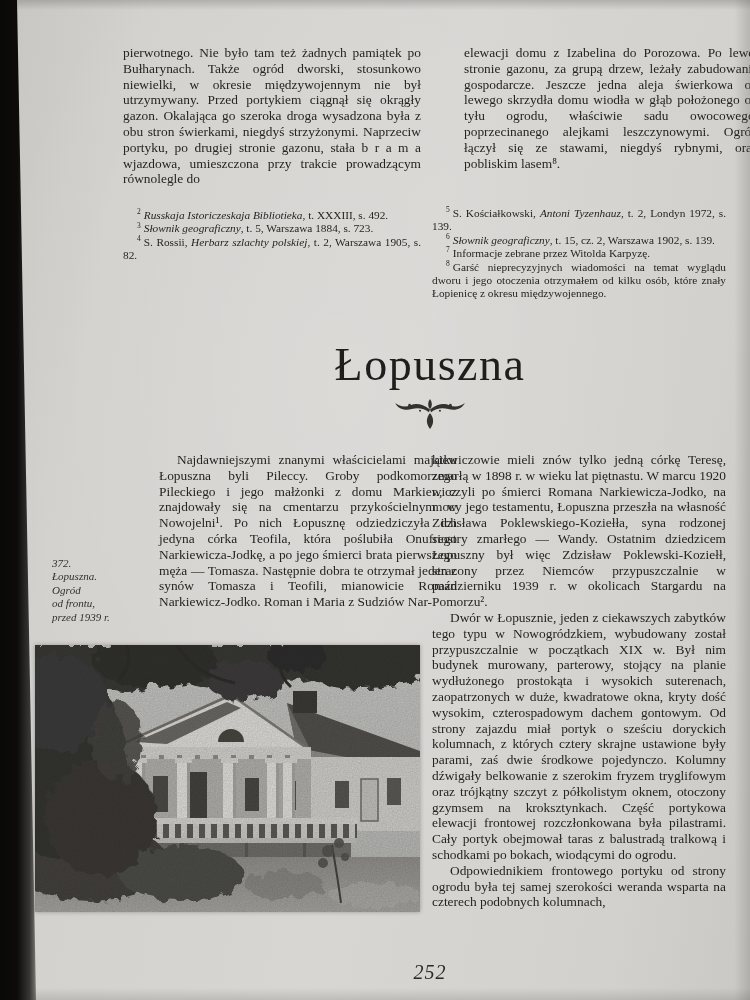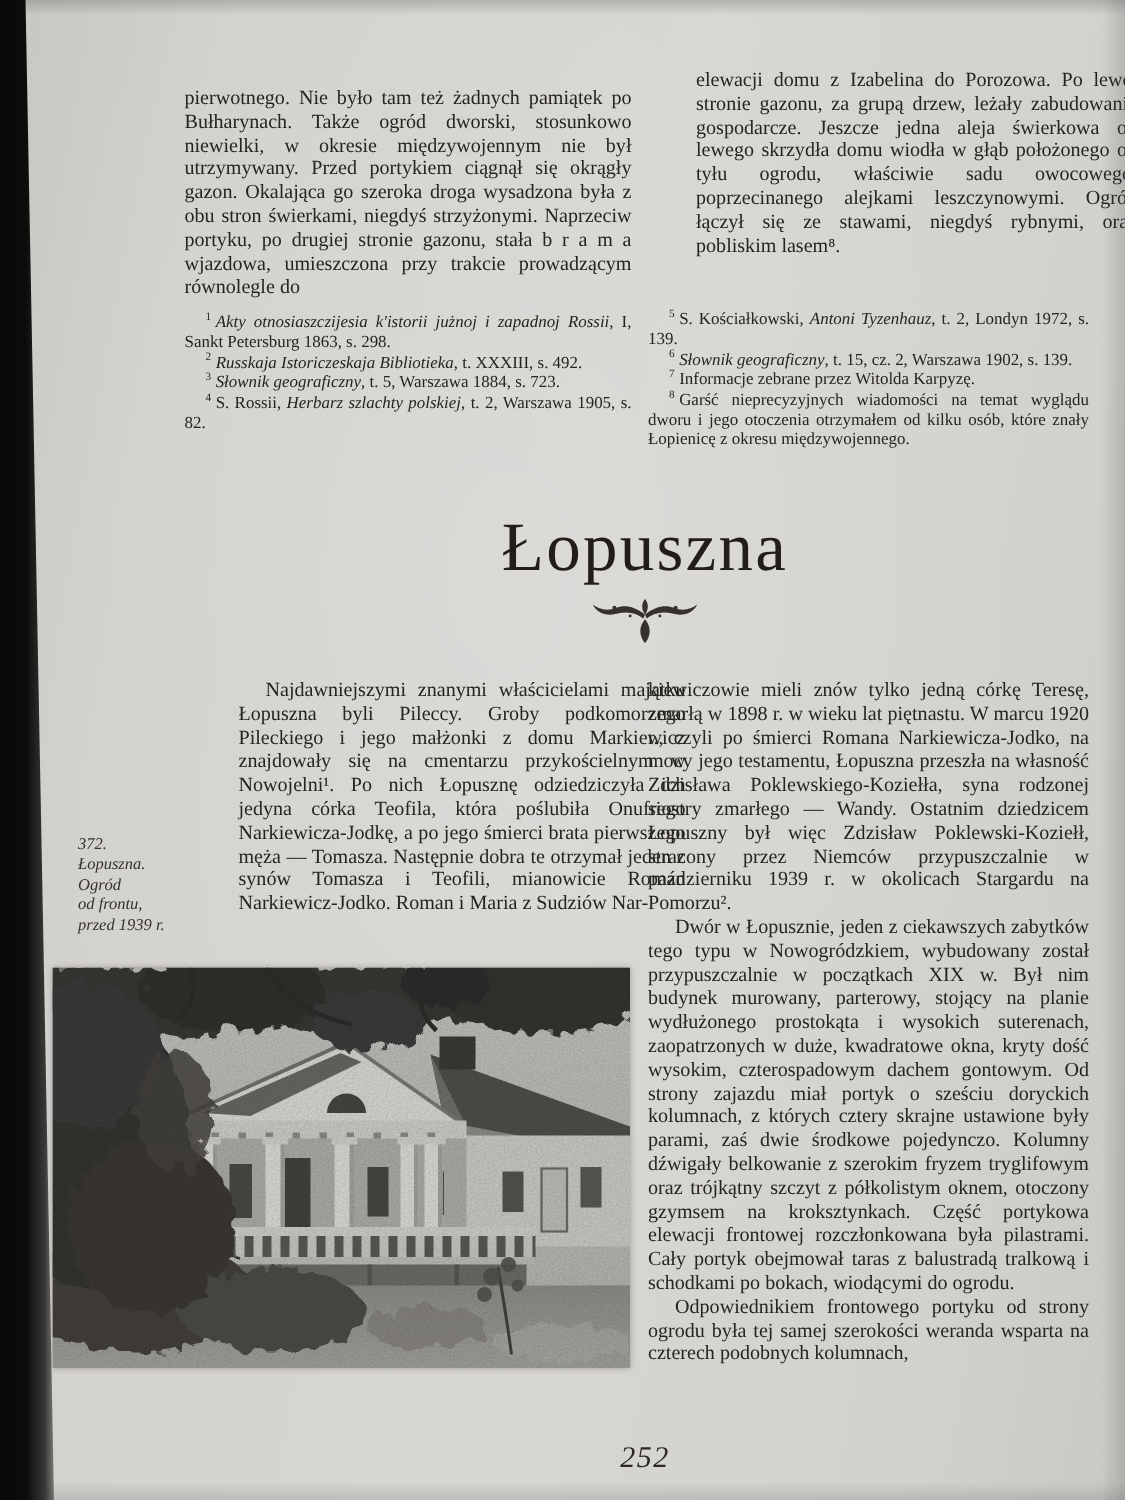--- a/index.html
+++ b/index.html
@@ -20,21 +20,21 @@
     background:linear-gradient(to bottom, rgba(50,48,46,.22), rgba(0,0,0,0)); }
   .edge-right { position:absolute; right:0; top:0; bottom:0; width:16px;
     background:linear-gradient(to left, rgba(70,68,65,.20), rgba(0,0,0,0)); }
   .edge-bottom{ position:absolute; left:0; right:0; bottom:0; height:12px;
     background:linear-gradient(to top, rgba(60,58,55,.16), rgba(0,0,0,0)); }
 
   .abs { position:absolute; }
   p.body { margin:0; font-size:13.4px; line-height:15.8px; text-align:justify; }
   .indent { text-indent:18px; }
 
-  .tl { left:123px; top:45px;  width:298px;margin-top:12px; }
+  .tl { left:123px; top:45px;  width:298px; }
   .tr { left:432px; top:45px;  width:294px;margin-left:32px; }
 
   .fnl { left:123px; top:209px; width:298px; }
   .fnr { left:432px; top:207px; width:294px; }
   p.fn { margin:0; font-size:11.3px; line-height:13.4px; text-align:justify; text-indent:14px; }
   p.fn sup { font-size:7.5px; line-height:0; margin-right:3px; }
   p.fn i { font-style:italic; }
 
   .chapter-title {
     left:130px; top:338px; width:600px; margin:0; text-align:center;
@@ -62,21 +62,20 @@
 <div class="scan">
 
   <div class="abs tl">
     <p class="body">pierwotnego. Nie było tam też żadnych pamiątek po Bułharynach. Także ogród dworski, stosunkowo niewielki, w okresie międzywojennym nie był utrzymywany. Przed portykiem ciągnął się okrągły gazon. Okalająca go szeroka droga wysadzona była z obu stron świerkami, niegdyś strzyżonymi. Naprzeciw portyku, po drugiej stronie gazonu, stała b r a m a wjazdowa, umieszczona przy trakcie prowadzącym równolegle do</p>
   </div>
   <div class="abs tr">
     <p class="body">elewacji domu z Izabelina do Porozowa. Po lewej stronie gazonu, za grupą drzew, leżały zabudowania gospodarcze. Jeszcze jedna aleja świerkowa od lewego skrzydła domu wiodła w głąb położonego od tyłu ogrodu, właściwie sadu owocowego, poprzecinanego alejkami leszczynowymi. Ogród łączył się ze stawami, niegdyś rybnymi, oraz pobliskim lasem⁸.</p>
   </div>
 
   <div class="abs fnl">
-    <p class="fn"><sup>1</sup><span></span><i>Akty otnosiaszczijesia k'istorii jużnoj i zapadnoj Rossii</i><span>, I, Sankt Petersburg 1863, s. 298.</span></p>
     <p class="fn"><sup>2</sup><span></span><i>Russkaja Istoriczeskaja Bibliotieka</i><span>, t. XXXIII, s. 492.</span></p>
     <p class="fn"><sup>3</sup><span></span><i>Słownik geograficzny</i><span>, t. 5, Warszawa 1884, s. 723.</span></p>
     <p class="fn"><sup>4</sup><span>S. Rossii, </span><i>Herbarz szlachty polskiej</i><span>, t. 2, Warszawa 1905, s. 82.</span></p>
   </div>
 
   <div class="abs fnr">
     <p class="fn"><sup>5</sup><span>S. Kościałkowski, </span><i>Antoni Tyzenhauz</i><span>, t. 2, Londyn 1972, s. 139.</span></p>
     <p class="fn"><sup>6</sup><span></span><i>Słownik geograficzny</i><span>, t. 15, cz. 2, Warszawa 1902, s. 139.</span></p>
     <p class="fn"><sup>7</sup><span>Informacje zebrane przez Witolda Karpyzę.</span><i></i><span></span></p>
     <p class="fn"><sup>8</sup><span>Garść nieprecyzyjnych wiadomości na temat wyglądu dworu i jego otoczenia otrzymałem od kilku osób, które znały Łopienicę z okresu międzywojennego.</span><i></i><span></span></p>

